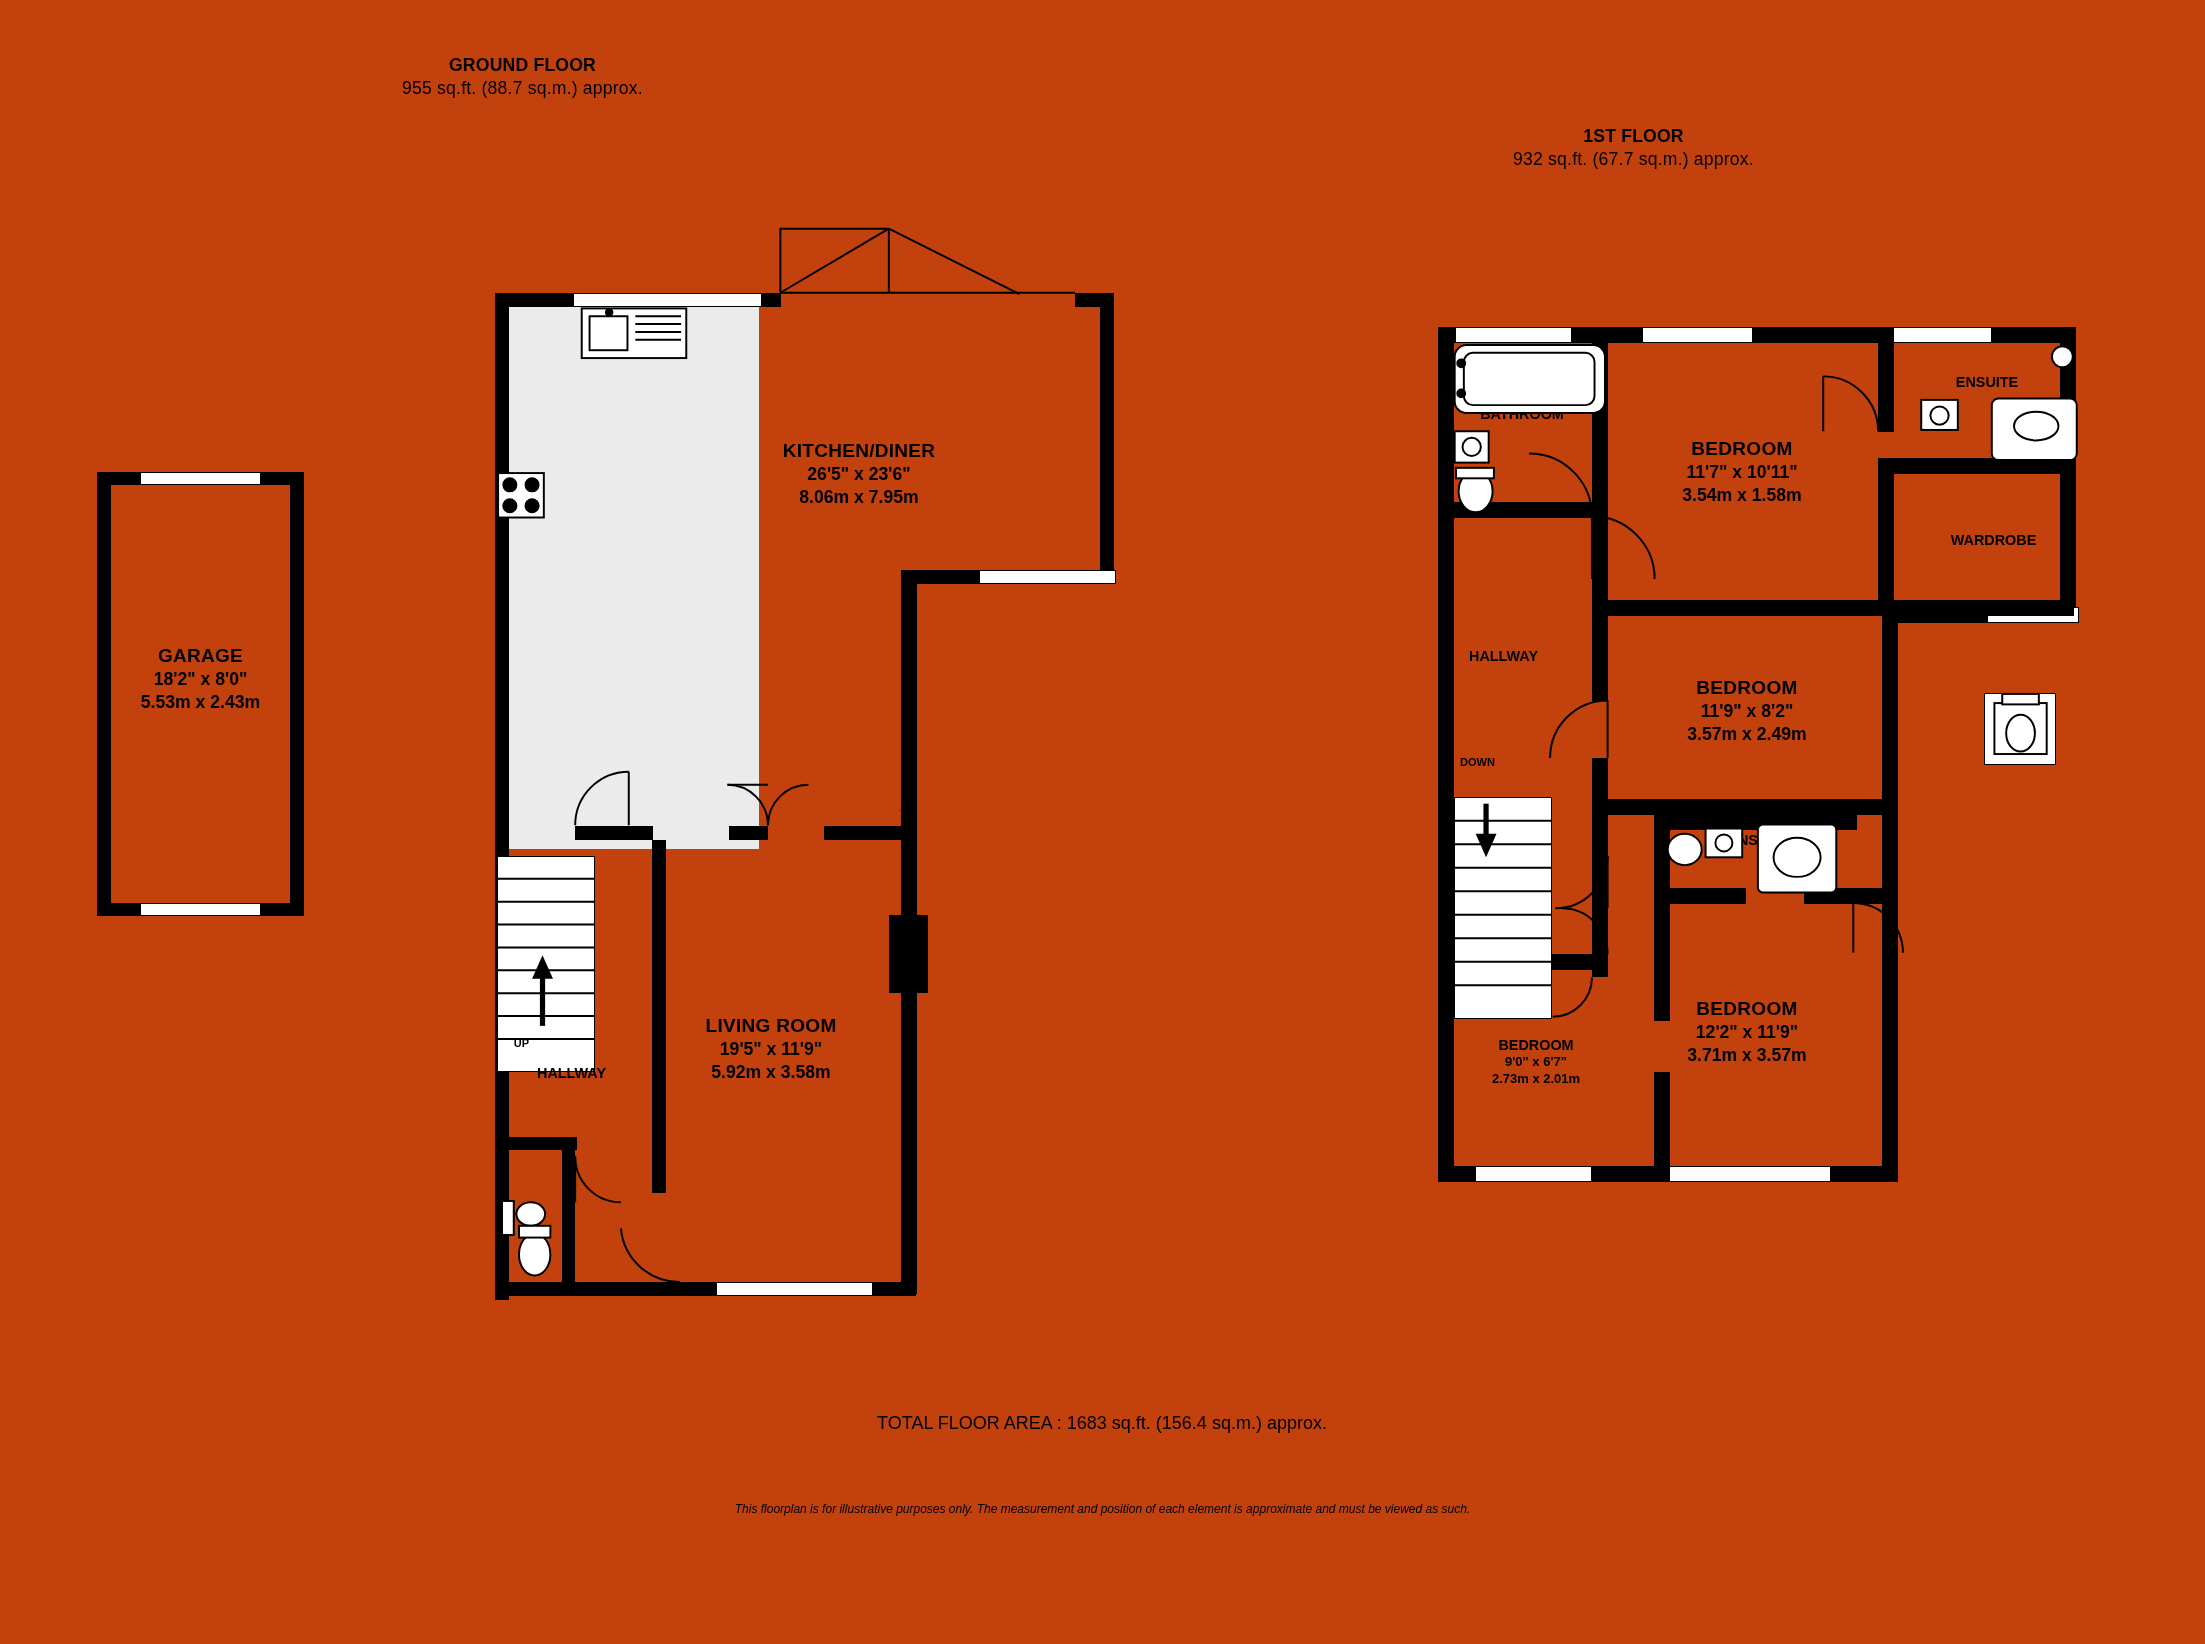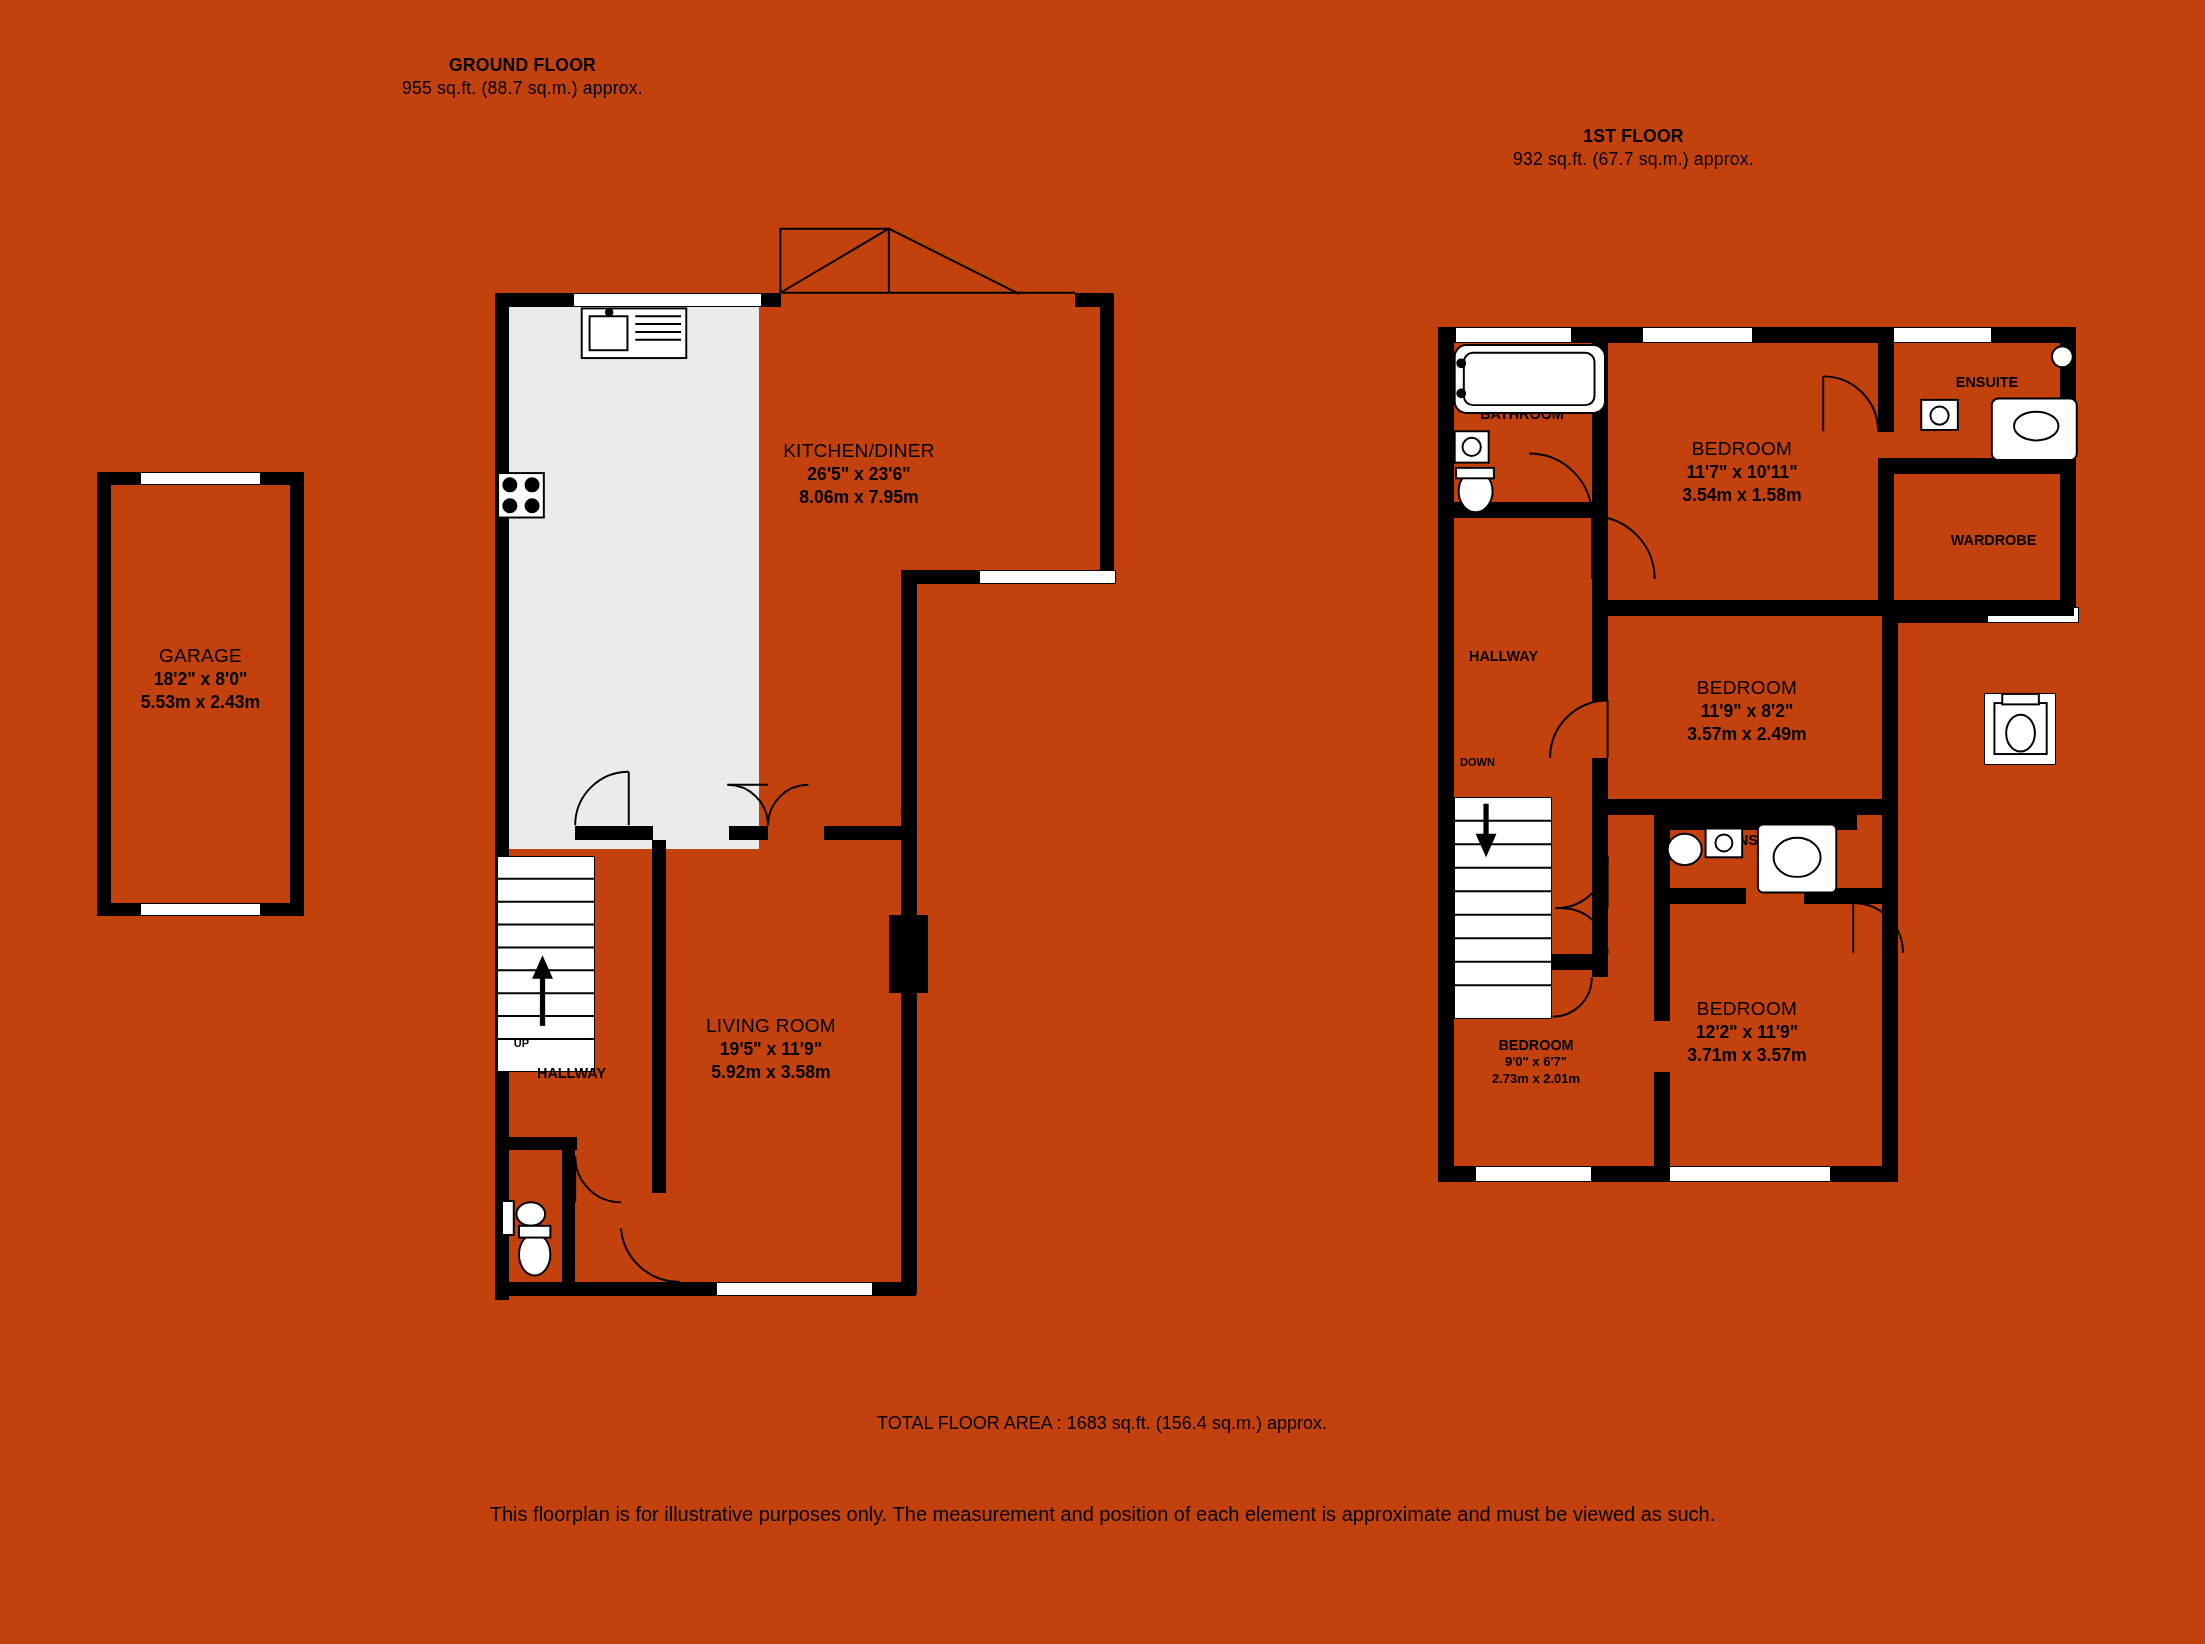--- a/index.html
+++ b/index.html
@@ -26,21 +26,21 @@
     color: #000;
   }
   .lbl.bold { font-weight: bold; }
   .title {
     font-size: 17.6px;
     letter-spacing: 0.2px;
   }
   .title .sub { font-weight: normal; }
   .roomname {
     font-size: 19px;
-    font-weight: normal;
+    font-weight: bold;
     letter-spacing: 0.3px;
   }
   .roomdim {
     font-size: 17.6px;
     font-weight: bold;
   }
   .smallname {
     font-size: 14.4px;
     font-weight: bold;
   }
@@ -49,21 +49,22 @@
     font-weight: bold;
   }
   .tinytxt {
     font-size: 11px;
     font-weight: bold;
   }
   .footer-total {
     font-size: 18px;
   }
   .footer-note {
-    font-size: 20px;
+    font-size: 12px;
+    font-style: italic;
   }
   
   .wall {
     position: absolute;
     background: #000000;
   }
   .fillarea {
     position: absolute;
     background: #ebebeb;
   }

